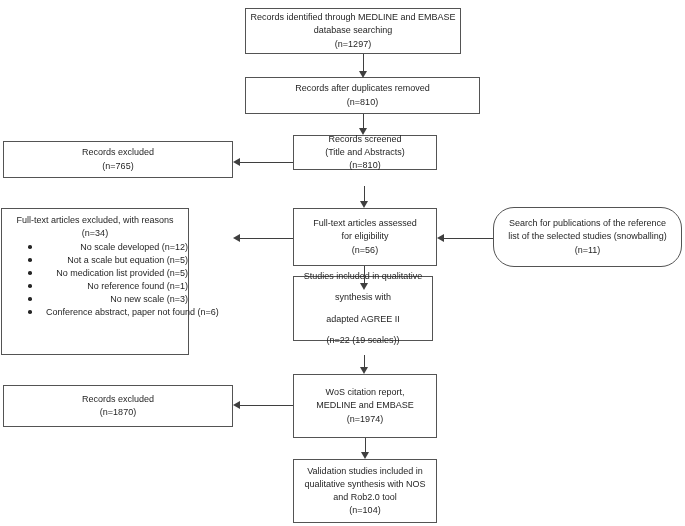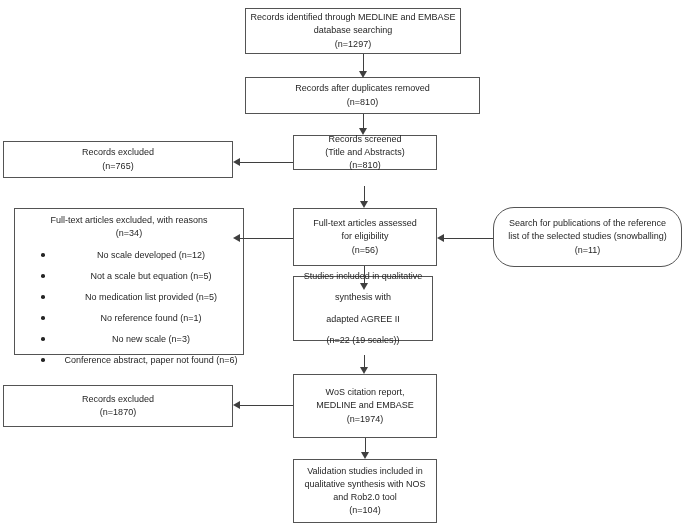--- a/index.html
+++ b/index.html
@@ -14,21 +14,21 @@
     text-align:center; font-size:9px; line-height:1.45;
   }
   .box .line { white-space:nowrap; }
   .box.reasons {
     justify-content:flex-start; padding-top:5px;
   }
   .box.reasons ul {
     list-style:none; margin:1px 0 0 0; padding:0; width:100%;
   }
   .box.reasons li {
-    position:relative; text-align:center; padding-left:44px; margin-top:8px;
+    position:relative; text-align:right; padding-left:44px; margin-top:0;
     white-space:nowrap;
   }
   .box.reasons li::before {
     content:""; position:absolute; left:26px; top:4px;
     width:3.5px; height:3.5px; border-radius:50%; background:#262626;
   }
   .vline { position:absolute; width:1px; background:#3f3f3f; }
   .hline { position:absolute; height:1px; background:#3f3f3f; }
   .ah-down {
     position:absolute; width:0; height:0;
@@ -73,21 +73,21 @@
     <div class="line">for eligibility</div>
     <div class="line">(n=56)</div>
   </div>
 
   <div class="box" style="left:493px; top:207px; width:189px; height:60px;border-radius:21px;">
     <div class="line">Search for publications of the reference</div>
     <div class="line">list of the selected studies (snowballing)</div>
     <div class="line">(n=11)</div>
   </div>
 
-  <div class="box reasons" style="left:14px; top:208px; width:230px; height:147px;">
+  <div class="box reasons" style="left:1px; top:208px; width:188px; height:147px;">
     <div class="line">Full-text articles excluded, with reasons</div>
     <div class="line">(n=34)</div>
     <ul>
       <li>No scale developed (n=12)</li>
       <li>Not a scale but equation (n=5)</li>
       <li>No medication list provided (n=5)</li>
       <li>No reference found (n=1)</li>
       <li>No new scale (n=3)</li>
       <li>Conference abstract, paper not found (n=6)</li>
     </ul>

